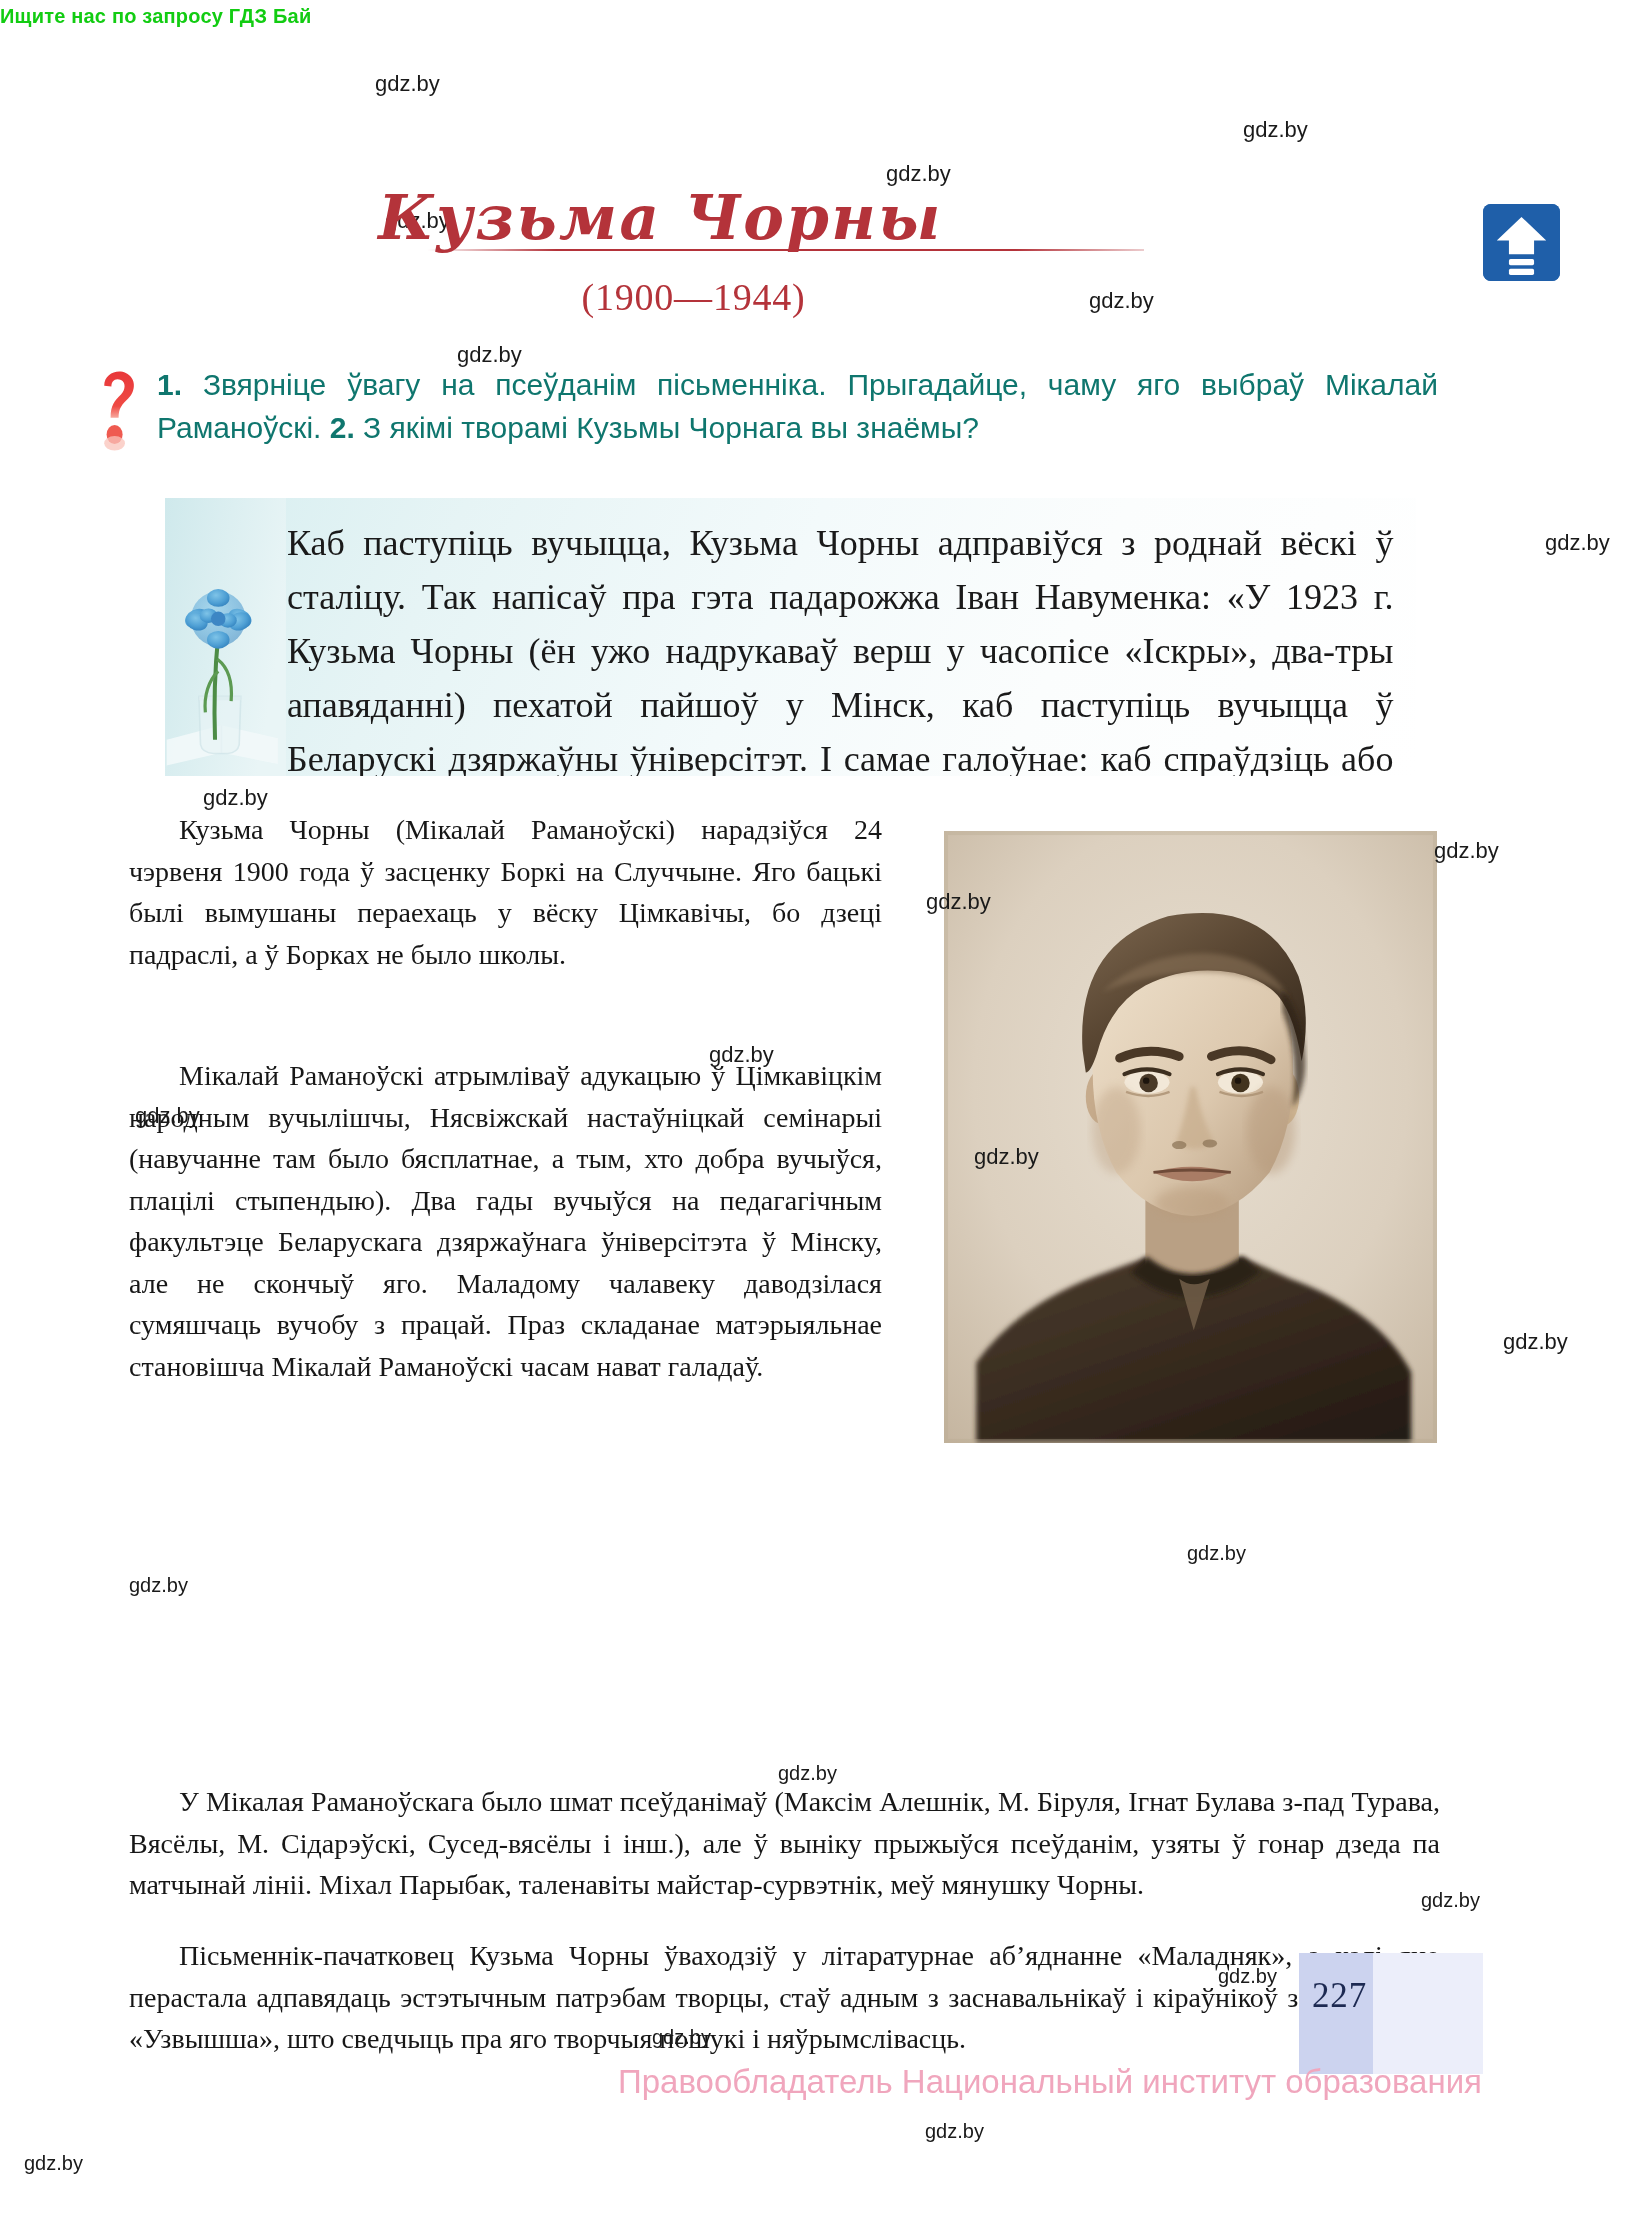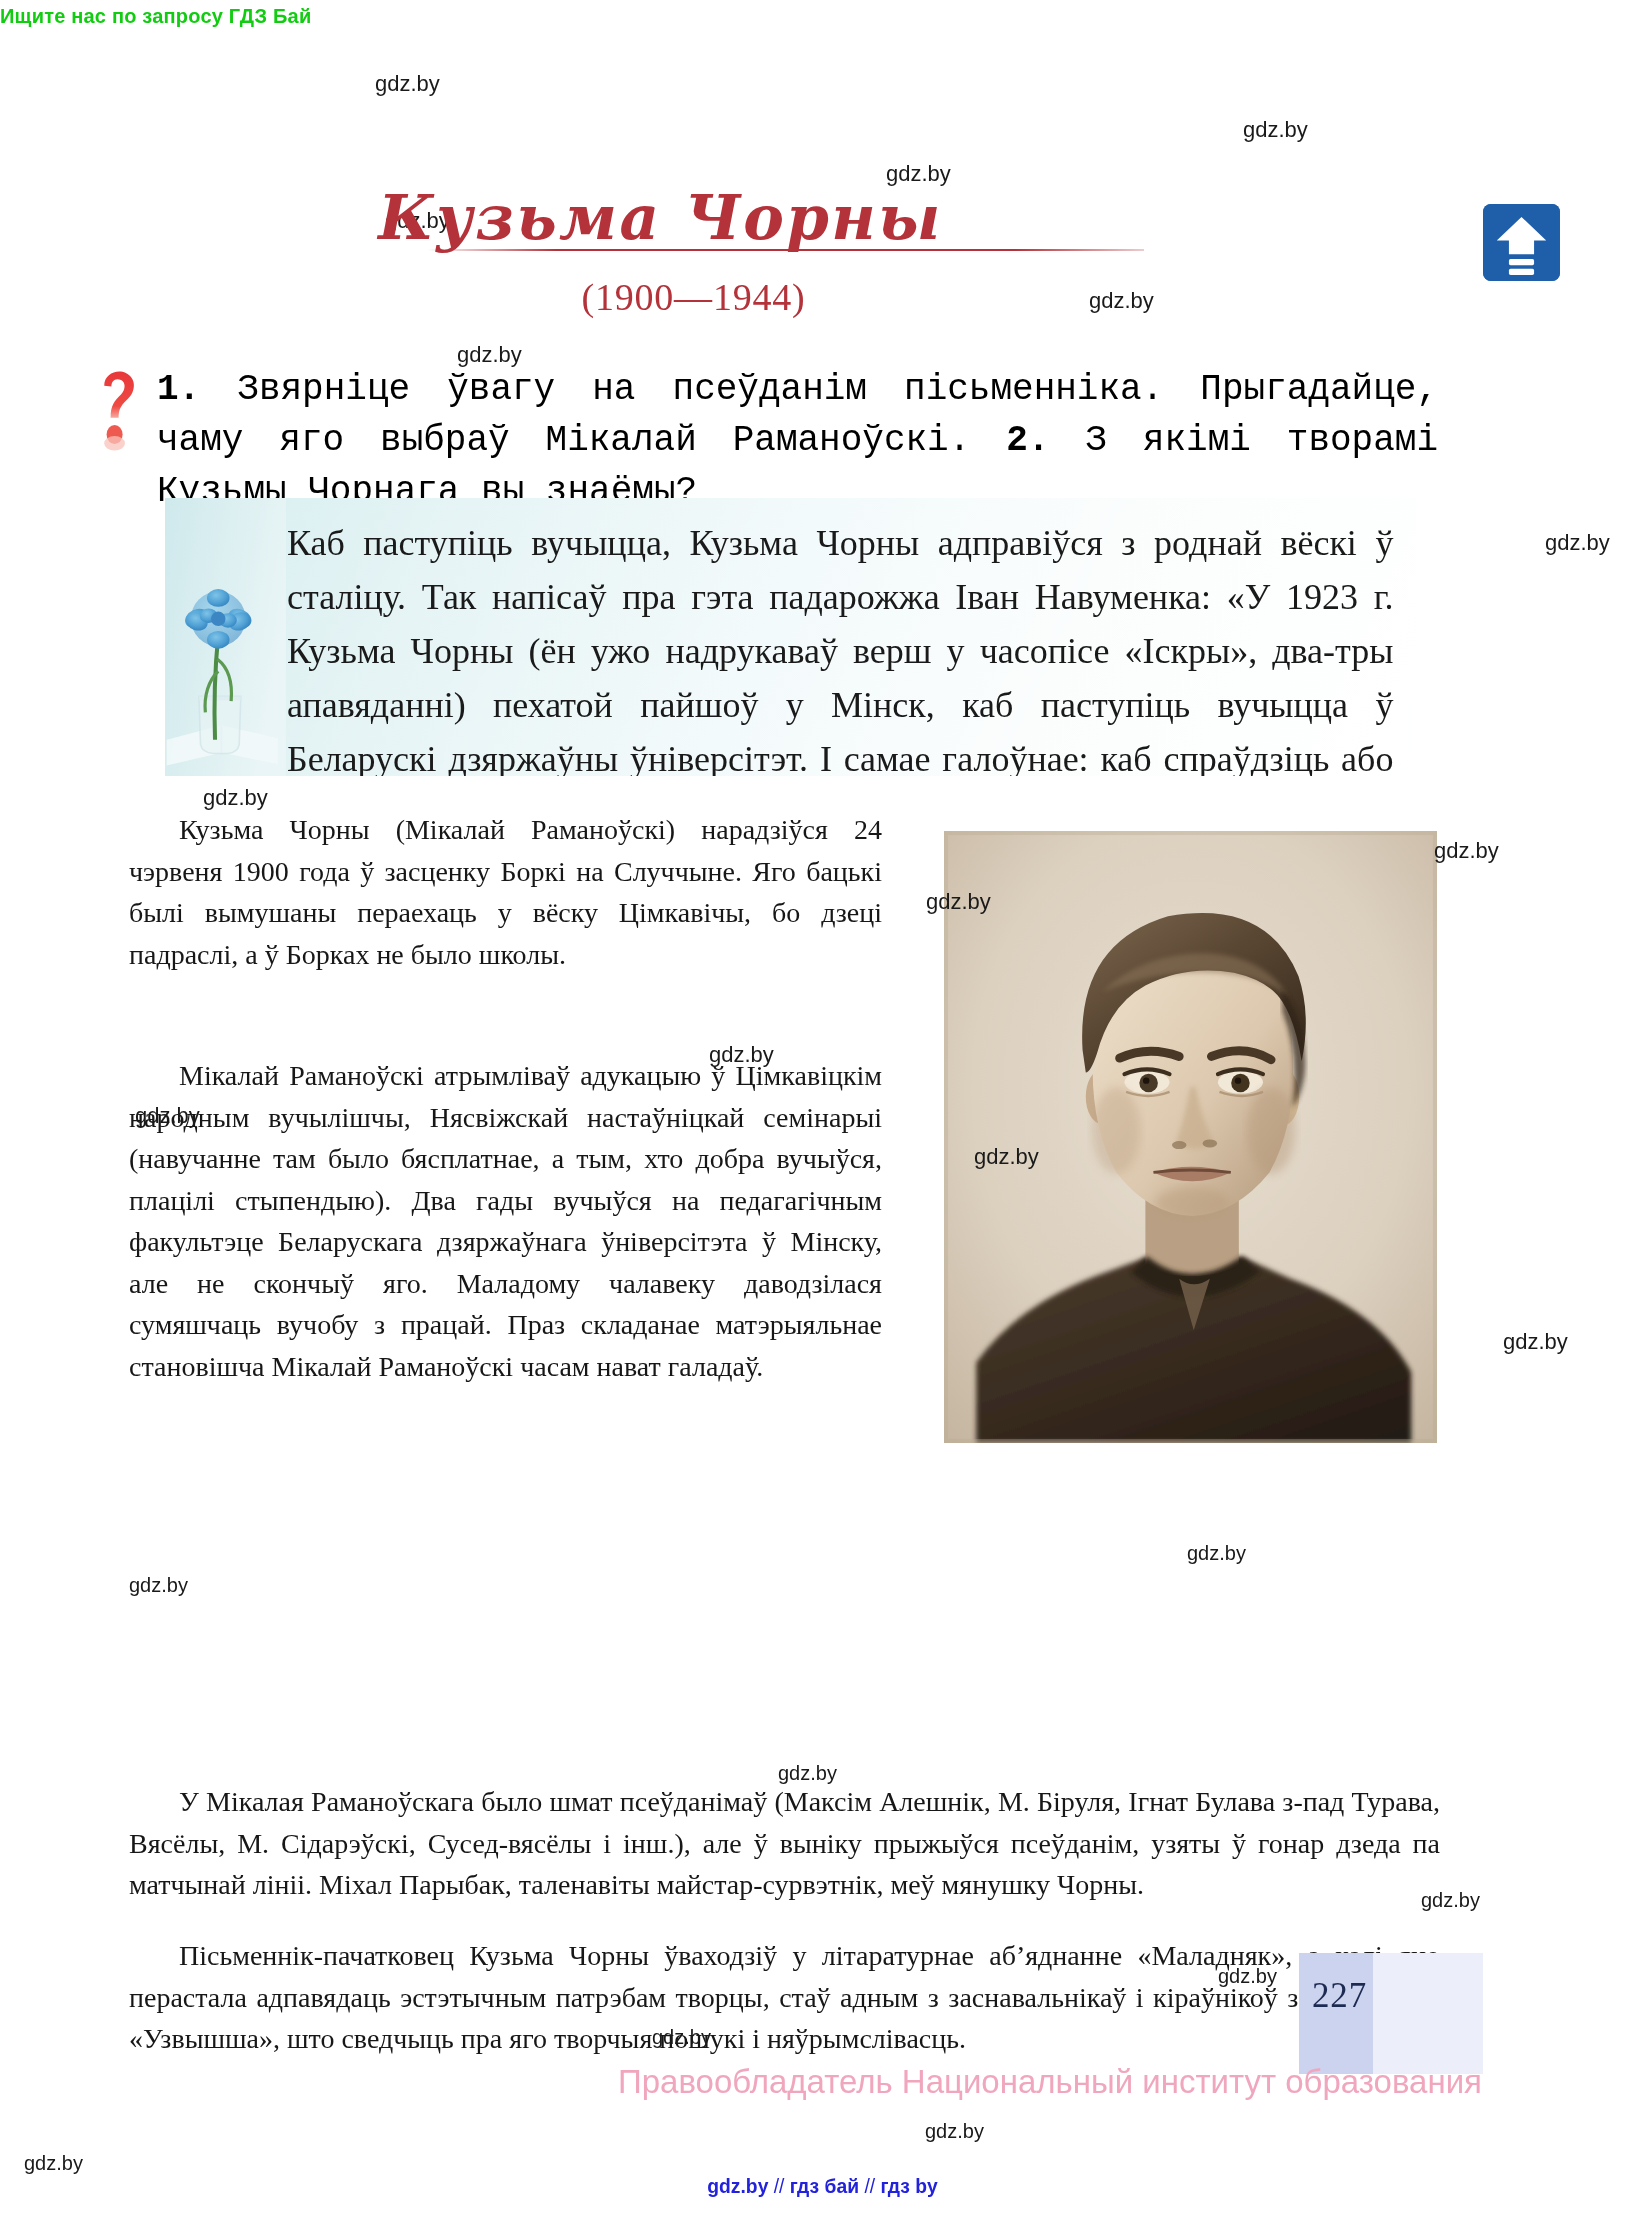--- a/index.html
+++ b/index.html
@@ -91,24 +91,24 @@
   .qblock {
     position: absolute;
     top: 364px; left: 157px; width: 1281px;
   }
   .qmark {
     position: absolute;
     left: -64px; top: 1.6px;
     width: 48px; height: 85px;
   }
   .qtext {
-    font-family: Liberation Mono, monospace;
-    font-size: 36px;
+    font-family: Liberation Sans, sans-serif;
+    font-size: 30px;
     line-height: 1.42;
-    color: #000000;
+    color: #0f766e;
     text-align: justify;
   }
   .qtext b { font-weight: 700; }
 
   
   .quotebox {
     position: absolute;
     top: 498px; left: 165px;
     width: 1251px; height: 278px;
     background: linear-gradient(115deg,#d6eef0 0%, #e6f4f5 22%, #f3fafb 48%, #fbfdfd 70%, #ffffff 100%);
@@ -368,27 +368,20 @@
   <div class="bodytext full-3 indent">У Мікалая Раманоўскага было шмат псеўданімаў (Максім Алешнік, М. Біруля, Ігнат Булава з-пад Турава, Вясёлы, М. Сідарэўскі, Сусед-вясёлы і інш.), але ў выніку прыжыўся псеўданім, узяты ў гонар дзеда па матчынай лініі. Міхал Парыбак, таленавіты майстар-сурвэтнік, меў мянушку Чорны.</div>
   <div class="bodytext indent" style="top:1935px;left:129px;width:1311px;">Пісьменнік-пачатковец Кузьма Чорны ўваходзіў у літаратурнае аб’яднанне «Маладняк», а калі яно перастала адпавядаць эстэтычным патрэбам творцы, стаў адным з заснавальнікаў і кіраўнікоў згуртаван-ня «Узвышша», што сведчыць пра яго творчыя пошукі і няўрымслівасць.</div>
 
   <div class="pn-band">
     <div class="inner"></div>
   </div>
   <div class="pagenum">227</div>
 
   <div class="copyright">Правообладатель Национальный институт образования</div>
 
-  <div class="footer">
-    <span>gdz.by</span>
-    <span class="sep">//</span>
-    <span>гдз бай</span>
-    <span class="sep">//</span>
-    <span>гдз by</span>
-  </div>
 
   <div id="wm-layer">
       <div class="wm" style="left: 375px; top: 71px; font-size: 22px;">gdz.by</div>
       <div class="wm" style="left: 1243px; top: 117px; font-size: 22px;">gdz.by</div>
       <div class="wm" style="left: 886px; top: 161px; font-size: 22px;">gdz.by</div>
       <div class="wm" style="left: 385px; top: 208px; font-size: 22px;">gdz.by</div>
       <div class="wm" style="left: 1089px; top: 288px; font-size: 22px;">gdz.by</div>
       <div class="wm" style="left: 457px; top: 342px; font-size: 22px;">gdz.by</div>
       <div class="wm" style="left: 1545px; top: 530px; font-size: 22px;">gdz.by</div>
       <div class="wm" style="left: 203px; top: 785px; font-size: 22px;">gdz.by</div>

